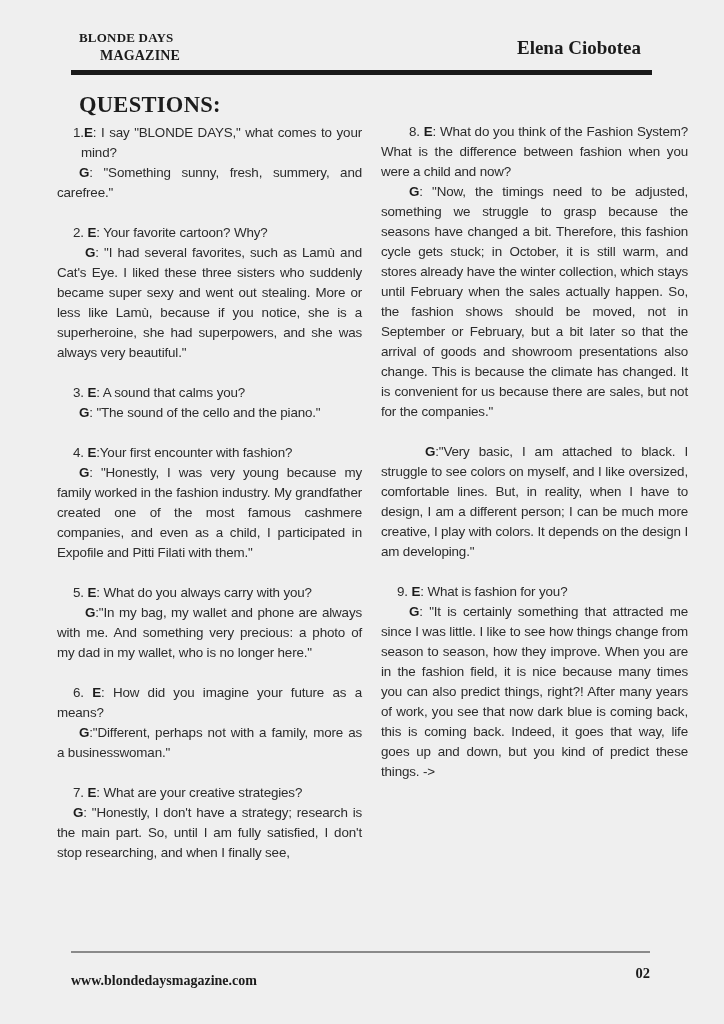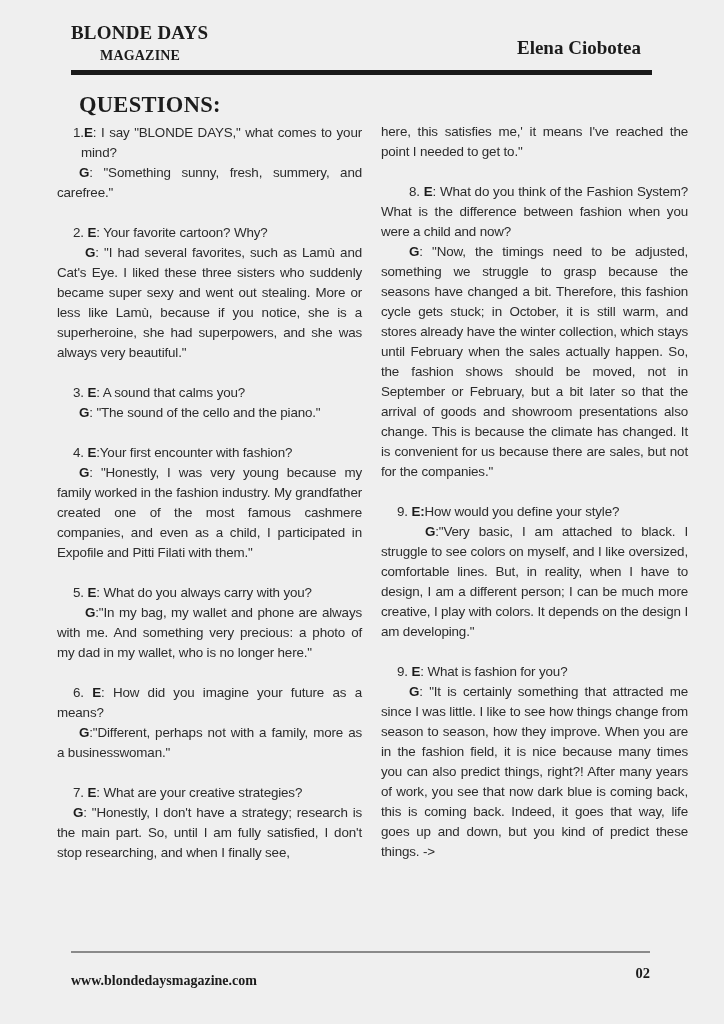--- a/index.html
+++ b/index.html
@@ -8,22 +8,22 @@
       height: 1024px;
       background: #efefef;
       position: relative;
       overflow: hidden;
       color: #2a2a2a;
     }
 
     .brand-title {
       position: absolute; left: 71px; top: 22px;
       font-family: "Liberation Serif", "DejaVu Serif", serif;
-      font-weight: bold; font-size: 19px; letter-spacing: 0.2px;
-      color: #1c1c1c; margin: 0;
+      font-weight: bold; font-size: 13px; letter-spacing: 0.2px;
+      color: #1c1c1c; margin: 8px;
     }
     .brand-sub {
       position: absolute; left: 100px; top: 48px;
       font-family: "Liberation Serif", "DejaVu Serif", serif;
       font-weight: bold; font-size: 14px; color: #1c1c1c;
       letter-spacing: 0.2px;
     }
     .author {
       position: absolute; right: 83px; top: 37px;
       font-family: "Liberation Serif", "DejaVu Serif", serif;
@@ -120,29 +120,27 @@
   </div>
 
   <div class="qa">
     <p class="q ind1"><span>7.</span> <b>E</b><span>: What are your creative strategies?</span></p>
     <p class="a ind1"><b>G</b><span>: "Honestly, I don't have a strategy; research is the main part. So, until I am fully satisfied, I don't stop researching, and when I finally see,</span></p>
   </div>
 </div>
 
 <div class="col col-right">
 
-  <p class="cont">here, this satisfies me,' it means I've reached the point I needed to get to."</p>
 
   <div class="qa">
     <p class="q ind3"><span>8.</span> <b>E</b><span>: What do you think of the Fashion System? What is the difference between fashion when you were a child and now?</span></p>
     <p class="a ind3"><b>G</b><span>:  "Now, the timings need to be adjusted, something we struggle to grasp because the seasons have changed a bit. Therefore, this fashion cycle gets stuck; in October, it is still warm, and stores already have the winter collection, which stays until February when the sales actually happen. So, the fashion shows should be moved, not in September or February, but a bit later so that the arrival of goods and showroom presentations also change. This is because the climate has changed. It is convenient for us because there are sales, but not for the companies."</span></p>
   </div>
 
   <div class="qa">
-    <p class="q ind1"><span>9.</span> <b>E:</b><span>How would you define your style?</span></p>
     <p class="a ind4"><b>G</b><span>:"Very basic, I am attached to black. I struggle to see colors on myself, and I like oversized, comfortable lines. But, in reality, when I have to design, I am a different person; I can be much more creative, I play with colors. It depends on the design I am developing."</span></p>
   </div>
 
   <div class="qa">
     <p class="q ind1"><span>9.</span> <b>E</b><span>: What is fashion for you?</span></p>
     <p class="a ind3"><b>G</b><span>: "It is certainly something that attracted me since I was little. I like to see how things change from season to season, how they improve. When you are in the fashion field, it is nice because many times you can also predict things, right?! After many years of work, you see that now dark blue is coming back, this is coming back. Indeed, it goes that way, life goes up and down, but you kind of predict these things. -&gt;</span></p>
   </div>
 </div>
 
 <div class="bottom-rule"></div>

